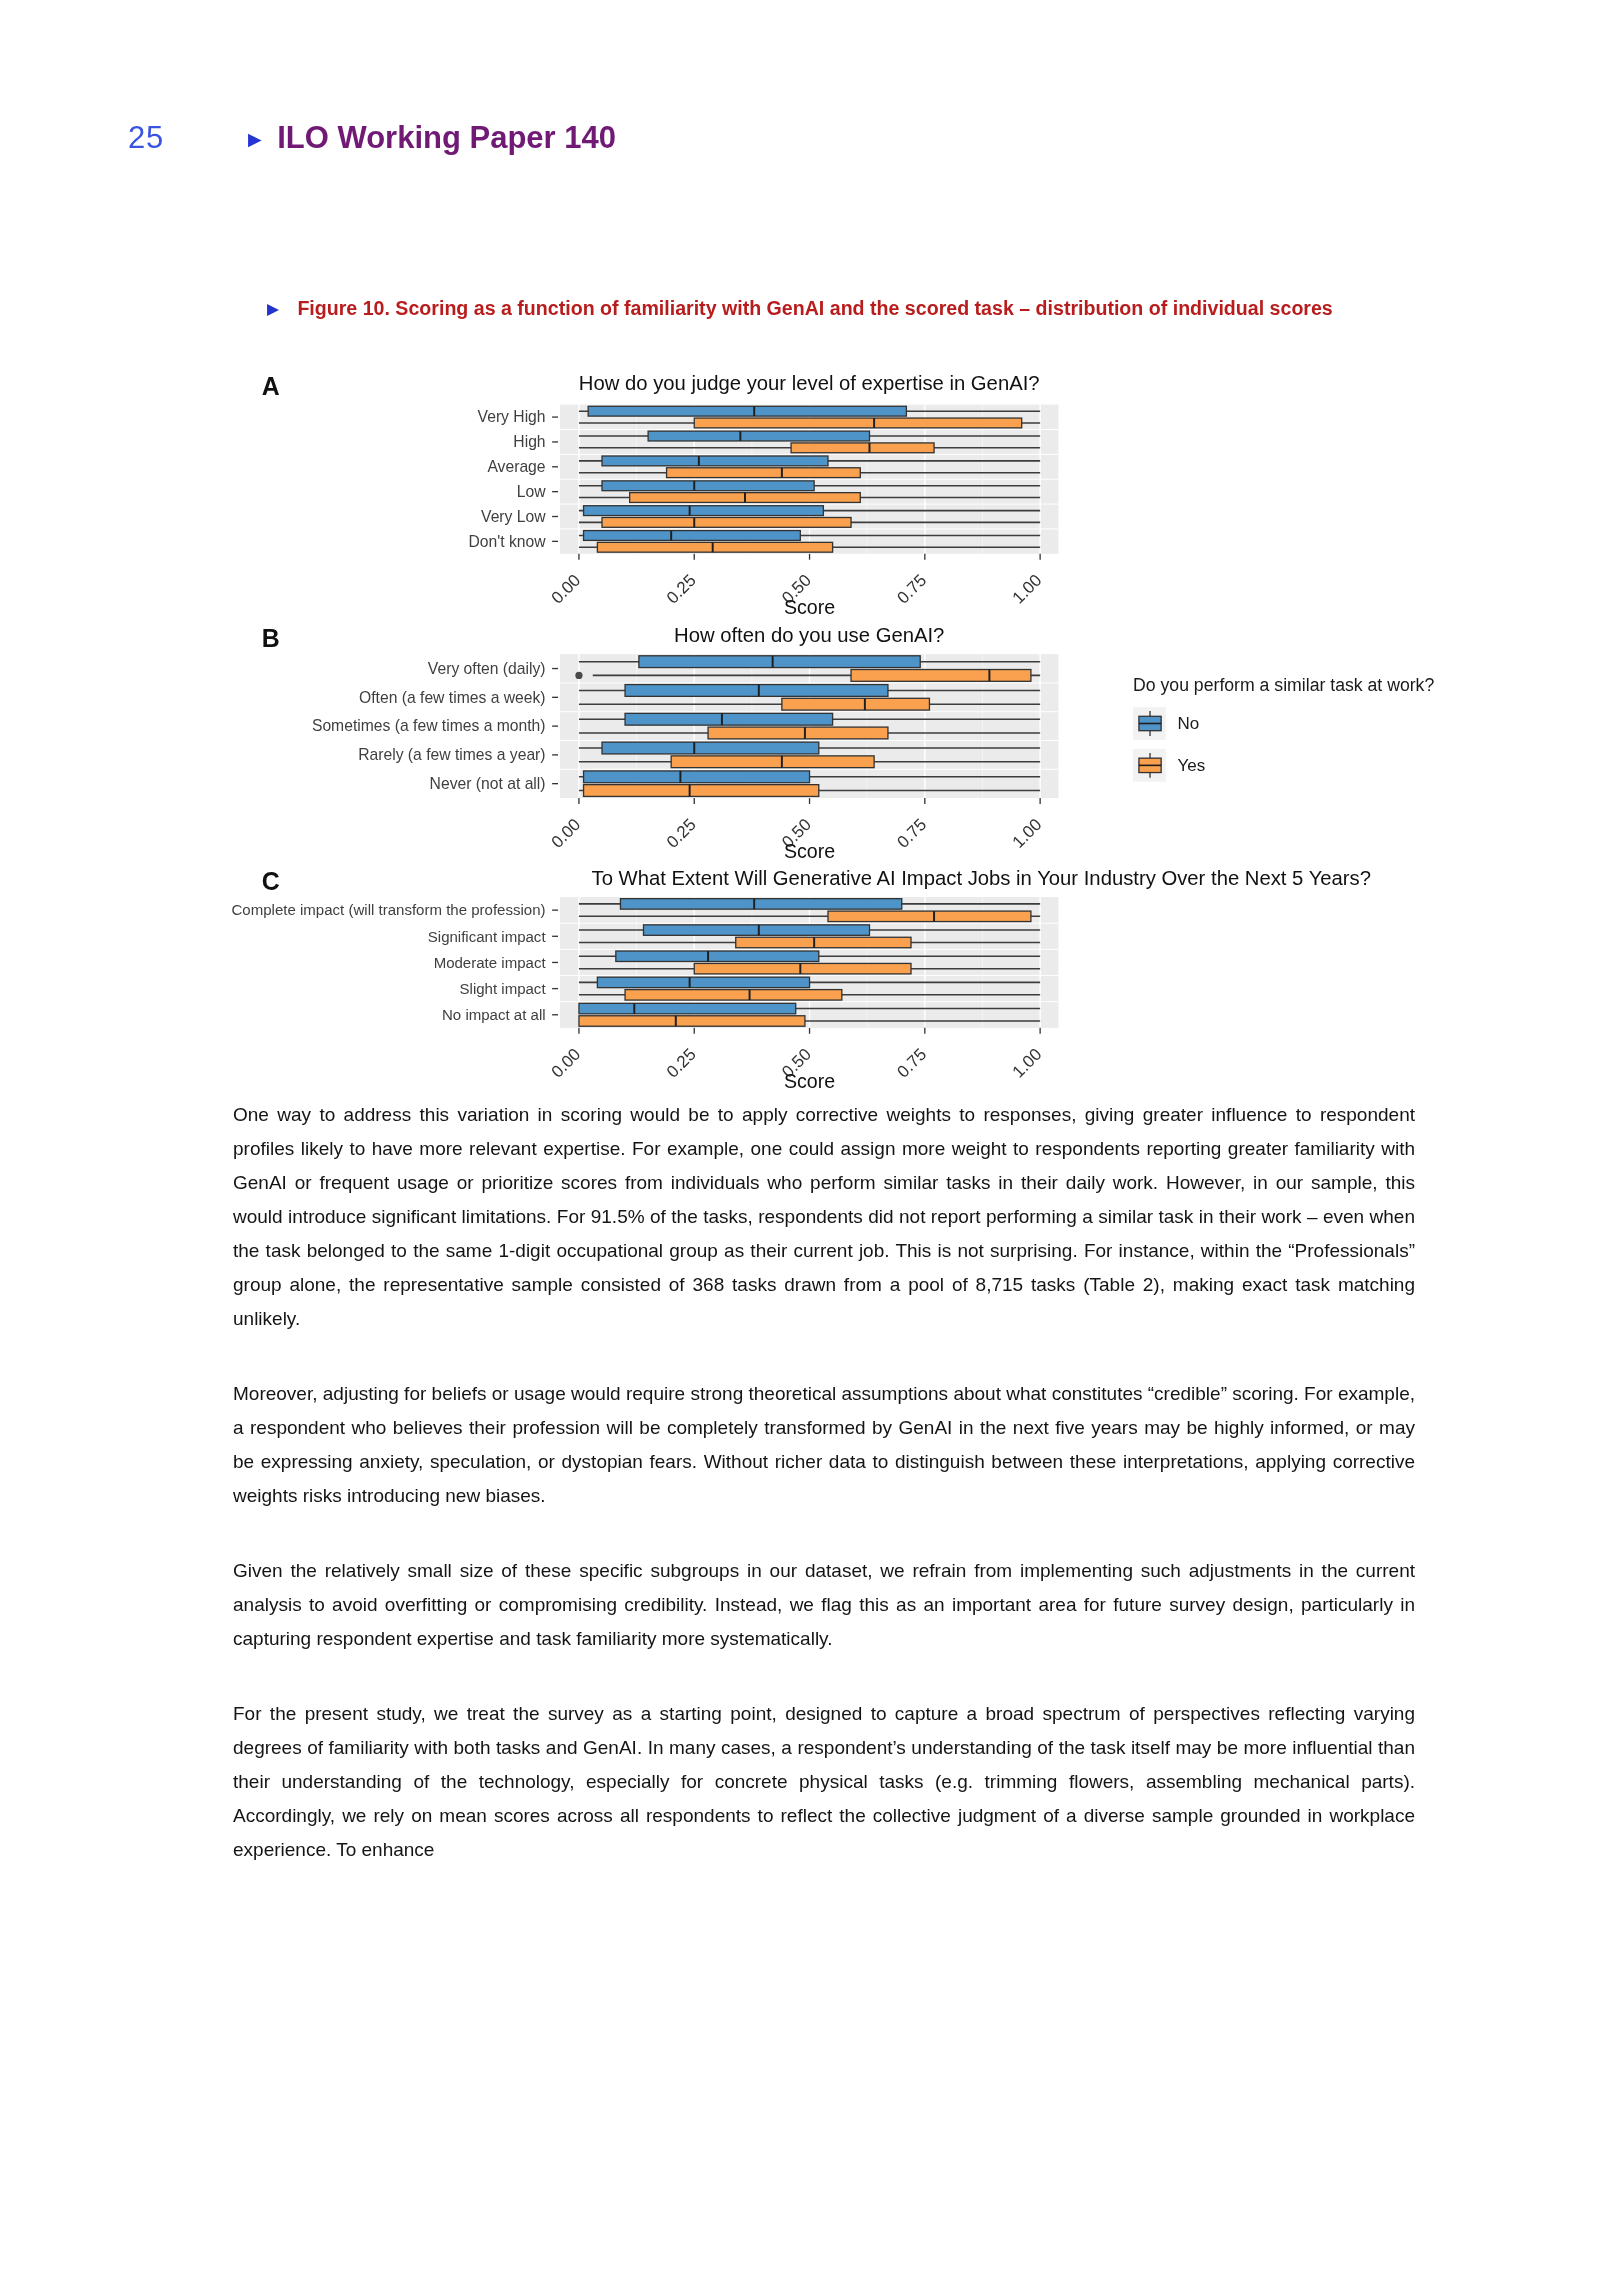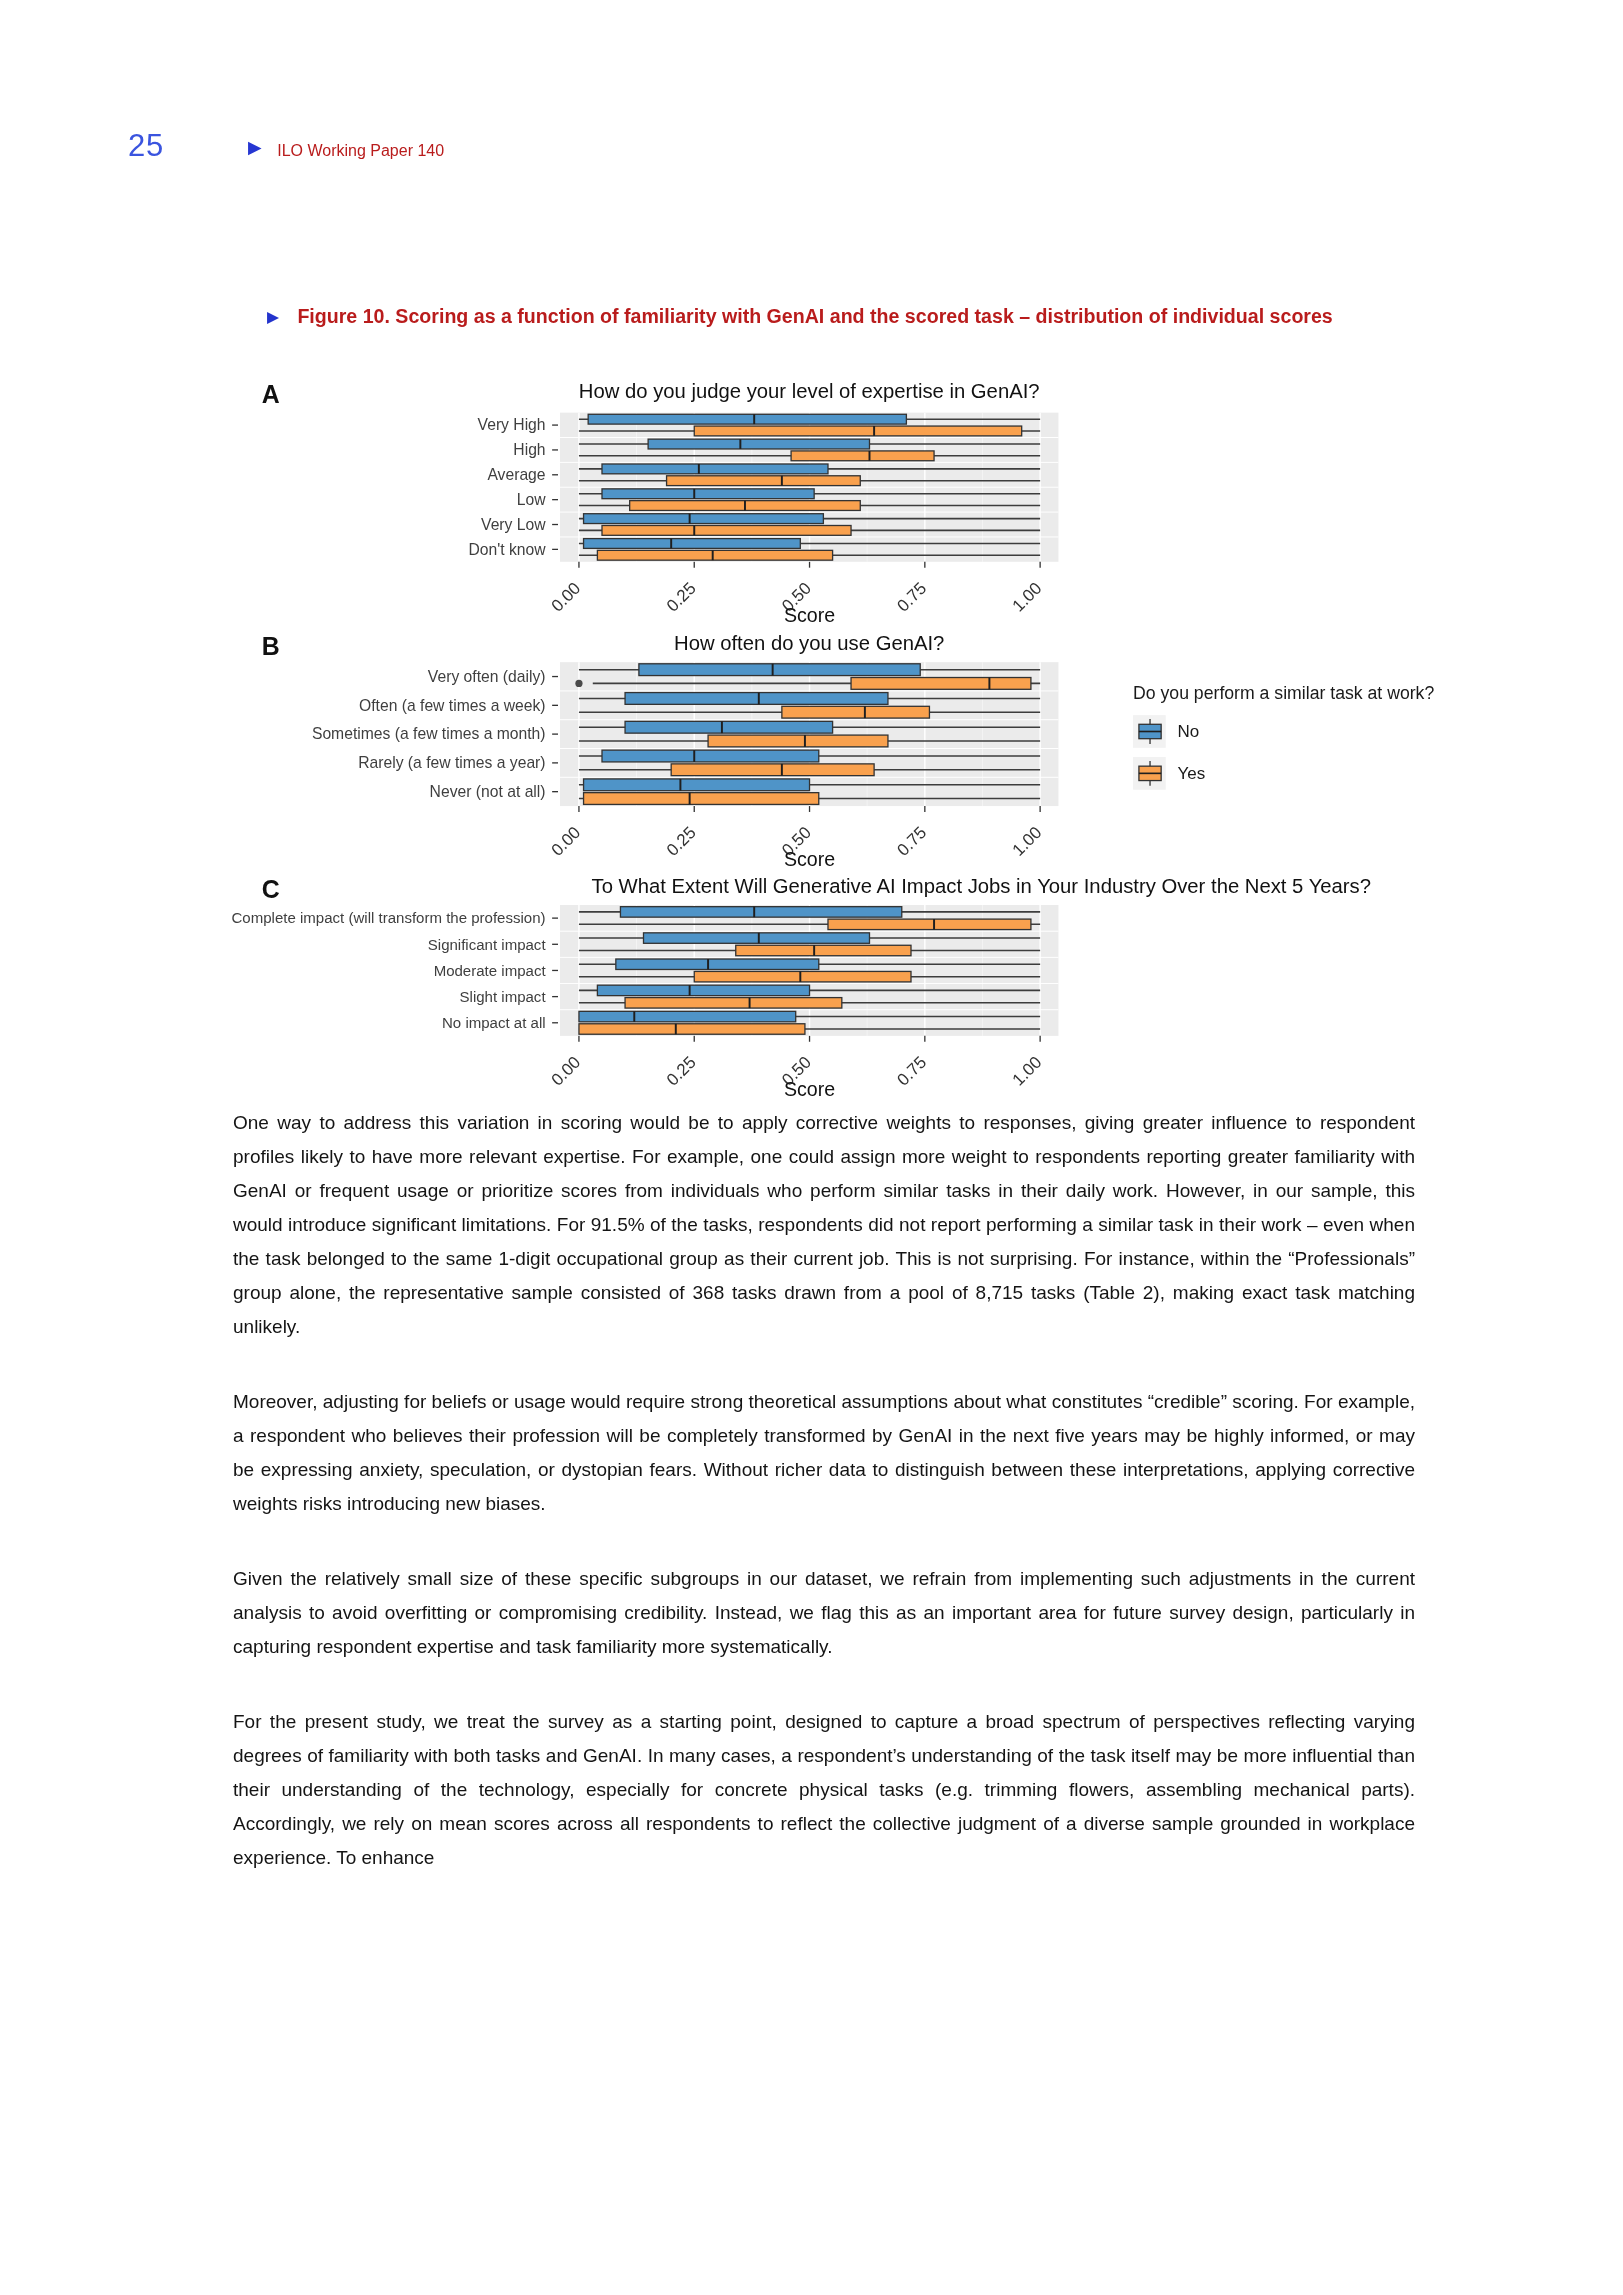--- a/index.html
+++ b/index.html
@@ -1,22 +1,22 @@
 <!DOCTYPE html>
 <html style="font-size:10.5px"><head>
 <meta charset="utf-8">
 <style>
   *{margin:0;padding:0;box-sizing:border-box}
   html,body{background:#ffffff}
   body{width:1623px;height:2295px;position:relative;font-family:"Liberation Sans",sans-serif}
-  .page{position:absolute;left:0;top:8px;width:1623px;height:1934px;background:#ffffff;overflow:hidden}
+  .page{position:absolute;left:0;top:0;width:1623px;height:1934px;background:#ffffff;overflow:hidden}
   .page-header{position:absolute;top:120px;left:128px;display:flex;align-items:baseline}
   .page-num{font-size:31px;color:#3A54DF;letter-spacing:0.7px}
   .hdr-arrow{font-size:17.7px;color:#2636D2;margin-left:84px;margin-right:15.7px;position:relative;top:-2.6px}
-  .hdr-title{font-size:16px;font-weight:normal;color:#b91c1c}
+  .hdr-title{font-size:31px;font-weight:bold;color:#701a75}
   .fig-caption{position:absolute;top:294px;left:267px;display:flex}
   .cap-arrow{font-size:15.7px;color:#2333CC;margin-right:18.3px;margin-top:4.6px}
   .cap-text{font-size:19.6px;line-height:29.4px;font-weight:bold;color:#b91c1c;max-width:1112px}
   .charts{position:absolute;top:364px;left:0;width:1623px}
   .charts svg{display:block}
   svg text{font-family:"Liberation Sans",sans-serif}
   .body-text{position:absolute;top:1098px;left:233px;width:1182px}
   .body-text p{font-size:19px;line-height:34px;color:#141414;text-align:justify;margin-bottom:41px}
 </style>
 </head>

